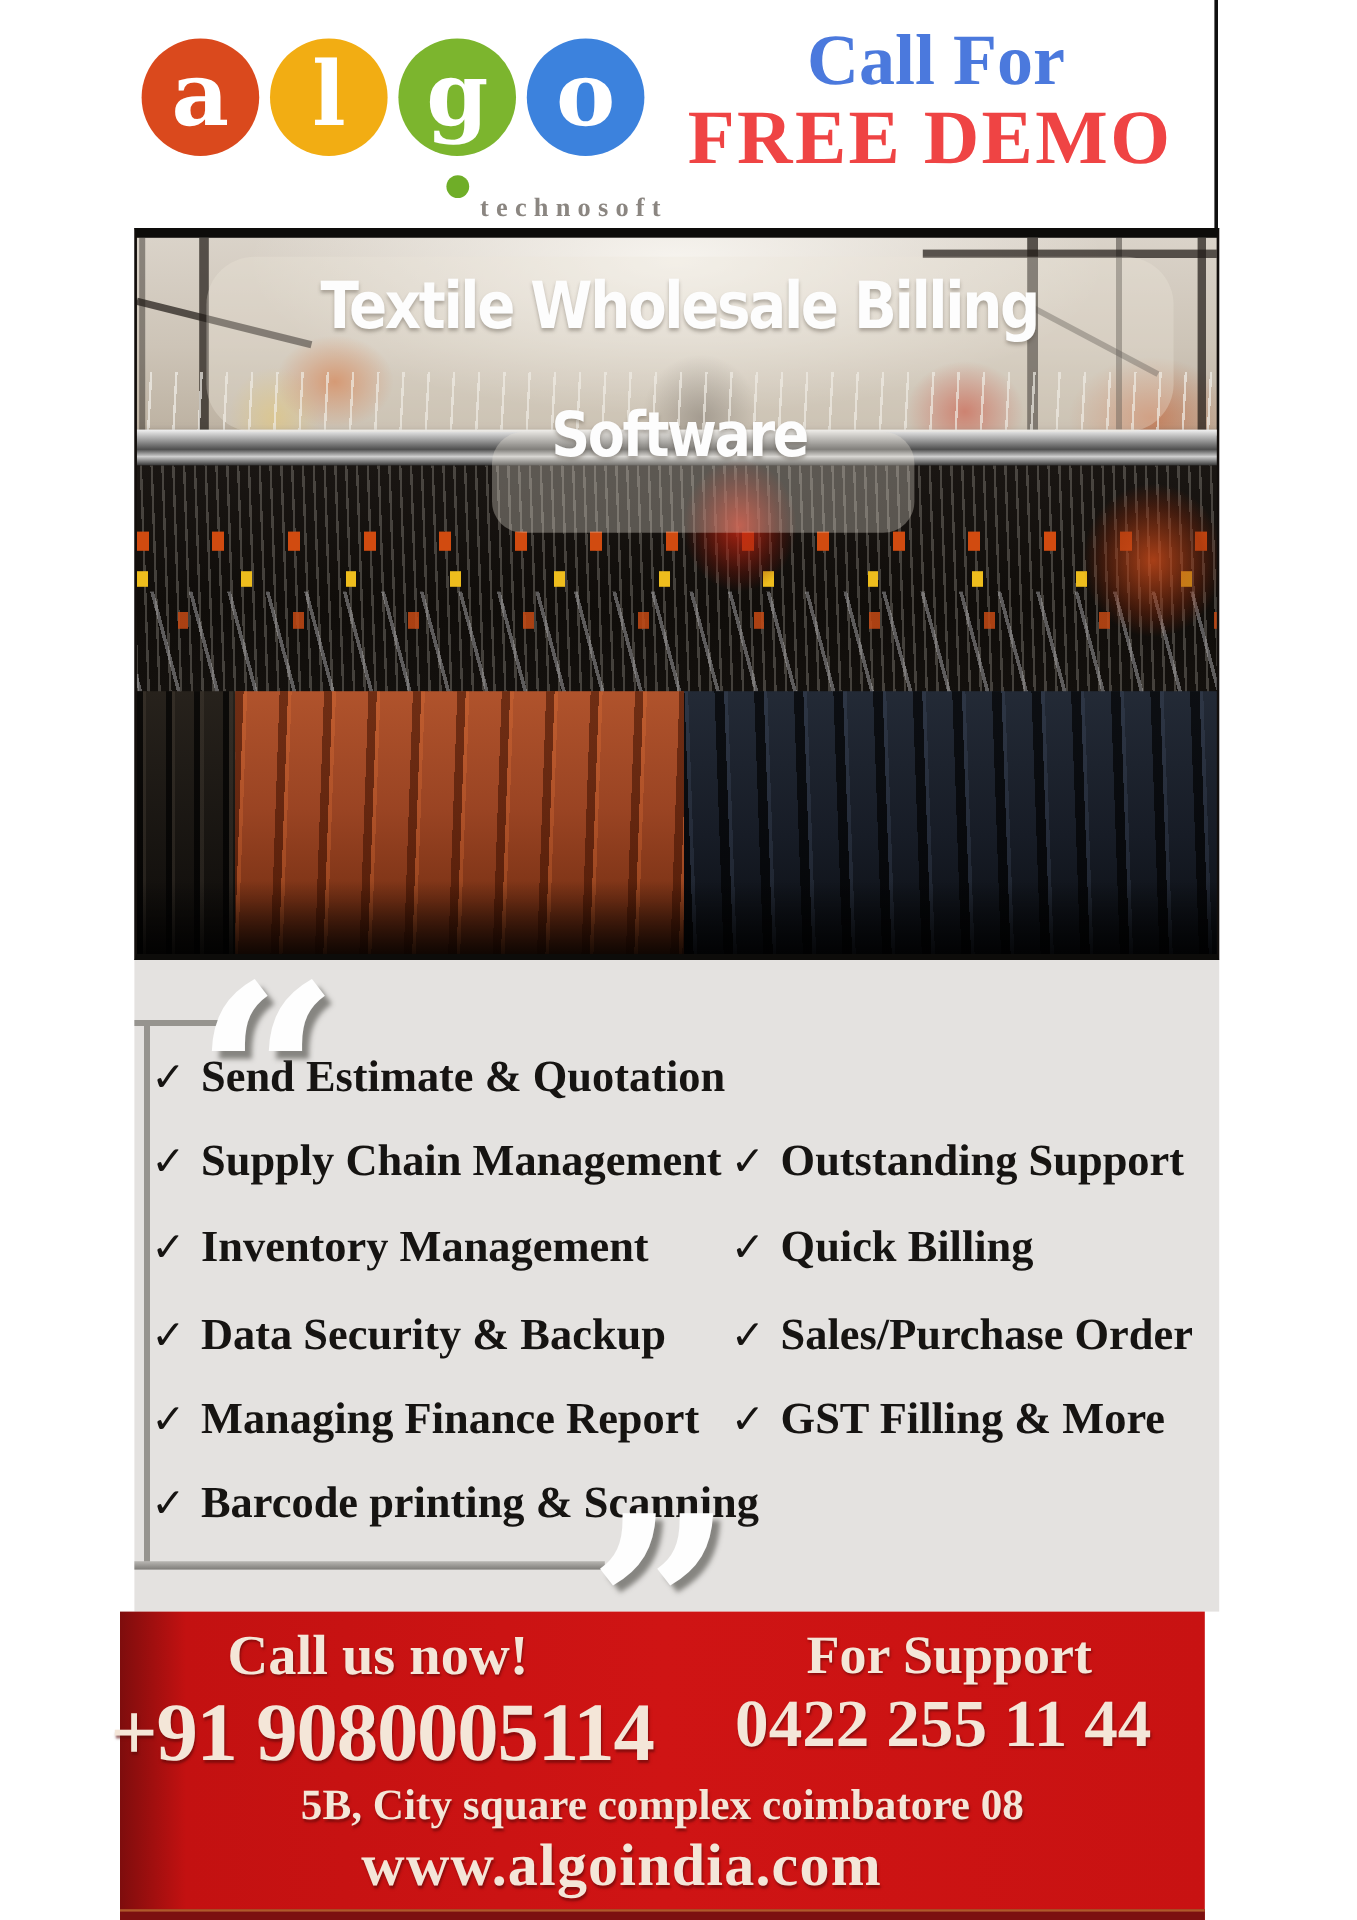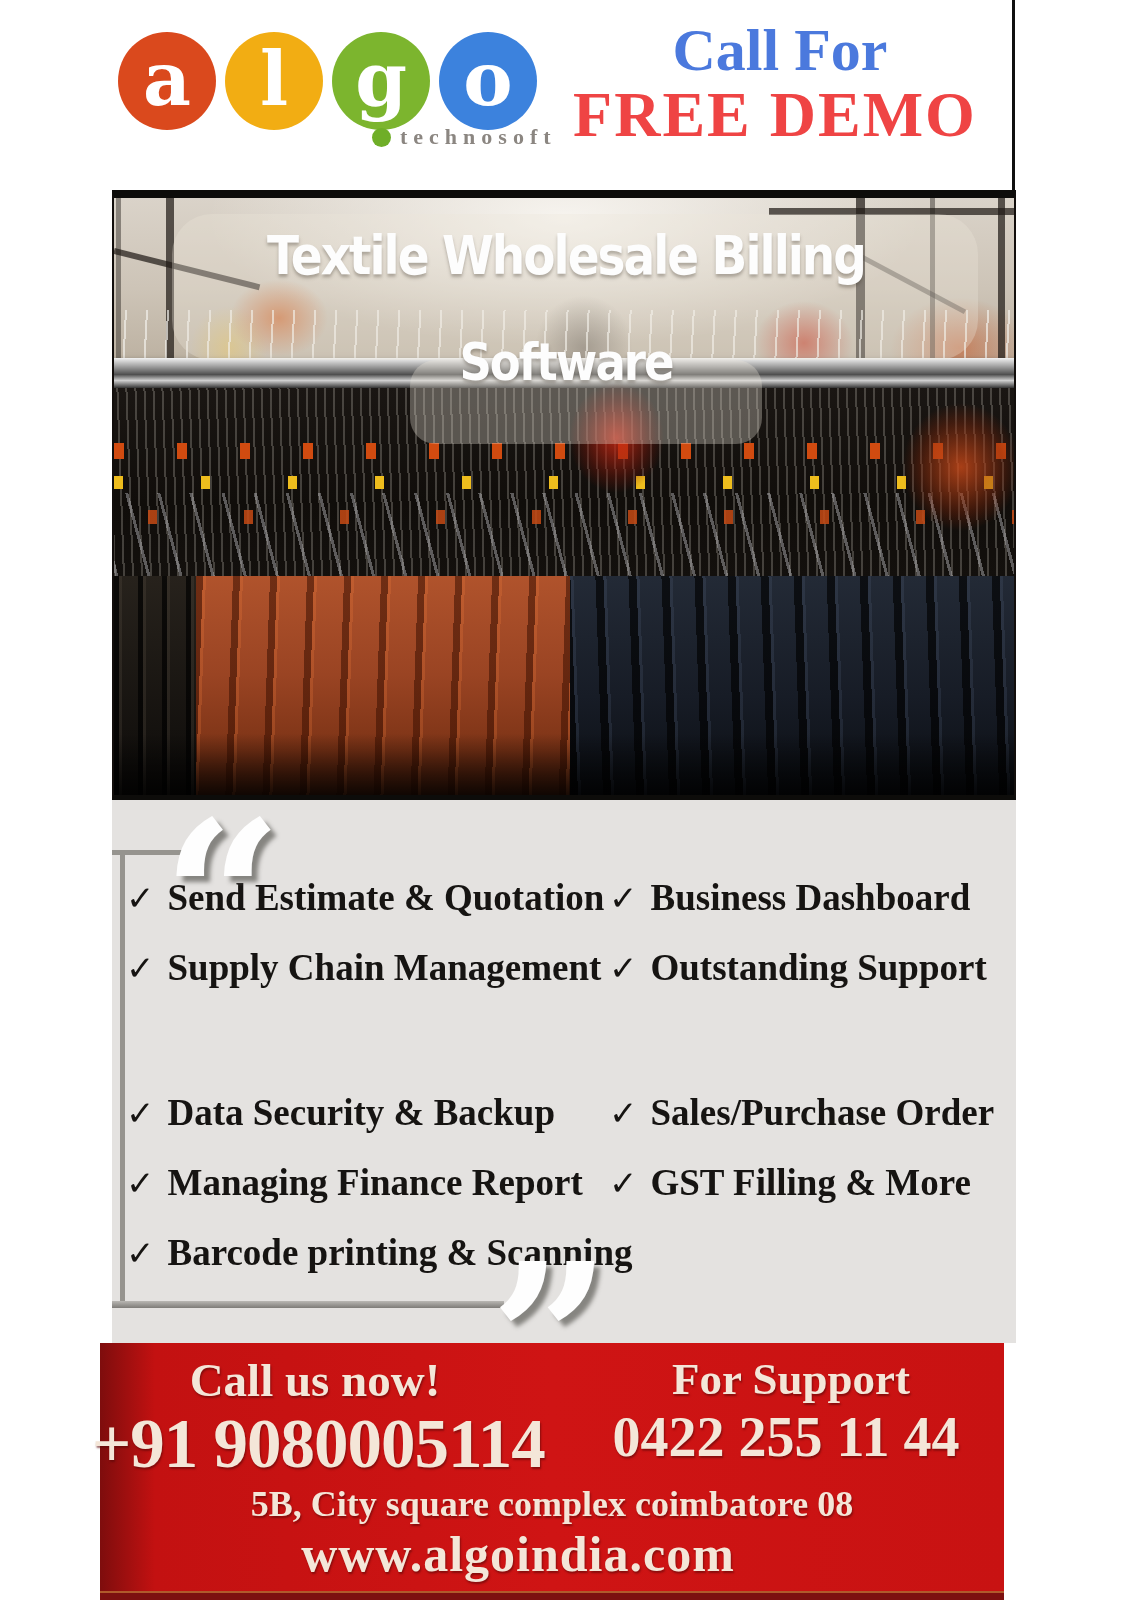--- a/index.html
+++ b/index.html
@@ -14,21 +14,21 @@
   .logo-circle{width:98px;height:98px;border-radius:50%;color:#ffffff;
     font-family:"DejaVu Serif", serif;font-weight:bold;font-size:74px;line-height:94px;
     text-align:center;}
   .c-a{background:#da491d;}
   .c-l{background:#f2ad13;}
   .c-g{background:#7cb52e;}
   .c-o{background:#3c82dd;}
   .logo-sub{position:absolute;left:372px;top:124px;display:flex;align-items:center;gap:9px;}
   .logo-dot{width:19px;height:19px;border-radius:50%;background:#6fae28;}
   .logo-sub-text{font-family:"Liberation Serif", serif;font-weight:bold;font-size:22px;
-    letter-spacing:6px;color:#8b8681;}
+    letter-spacing:6px;color:#8b8681;margin-top:36px;}
   .call-for{position:absolute;left:555px;top:16px;width:450px;text-align:center;
     font-weight:bold;font-size:60px;color:#4b79dd;}
   .free-demo{position:absolute;left:540px;top:78px;width:470px;text-align:center;
     font-weight:bold;font-size:64px;color:#ef4444;letter-spacing:2px;}
 
   
   .hero{position:absolute;left:112px;top:190px;width:904px;height:610px;
     border-top:8px solid #0d0c0a;border-bottom:5px solid #0d0c0a;
     border-left:2px solid rgba(15,13,11,.65);border-right:2px solid rgba(15,13,11,.65);
     background:#171310;overflow:hidden;}
@@ -179,28 +179,31 @@
 
   <div class="features">
     <div class="gline gl-top"></div>
     <div class="gline gl-vert"></div>
     <div class="gline gl-bot"></div>
     <div class="quote q-open">“</div>
     <div class="quote q-close">”</div>
 
     <div class="feat-row" style="top:76px">
       <div class="feat-cell fc-left"><span class="check">✓</span><span>Send Estimate &amp; Quotation</span></div>
-      <div class="feat-cell fc-right"><span class="check">✓</span><span>Business Dashboard</span></div>
     </div>
 
     <div class="feat-row" style="top:146px">
       <div class="feat-cell fc-left"><span class="check">✓</span><span>Supply Chain Management</span></div>
       <div class="feat-cell fc-right"><span class="check">✓</span><span>Outstanding Support</span></div>
     </div>
 
+    <div class="feat-row" style="top:218px">
+      <div class="feat-cell fc-left"><span class="check">✓</span><span>Inventory Management</span></div>
+      <div class="feat-cell fc-right"><span class="check">✓</span><span>Quick Billing</span></div>
+    </div>
 
     <div class="feat-row" style="top:291px">
       <div class="feat-cell fc-left"><span class="check">✓</span><span>Data Security &amp; Backup</span></div>
       <div class="feat-cell fc-right"><span class="check">✓</span><span>Sales/Purchase Order</span></div>
     </div>
 
     <div class="feat-row" style="top:361px">
       <div class="feat-cell fc-left"><span class="check">✓</span><span>Managing Finance Report</span></div>
       <div class="feat-cell fc-right"><span class="check">✓</span><span>GST Filling &amp; More</span></div>
     </div>

